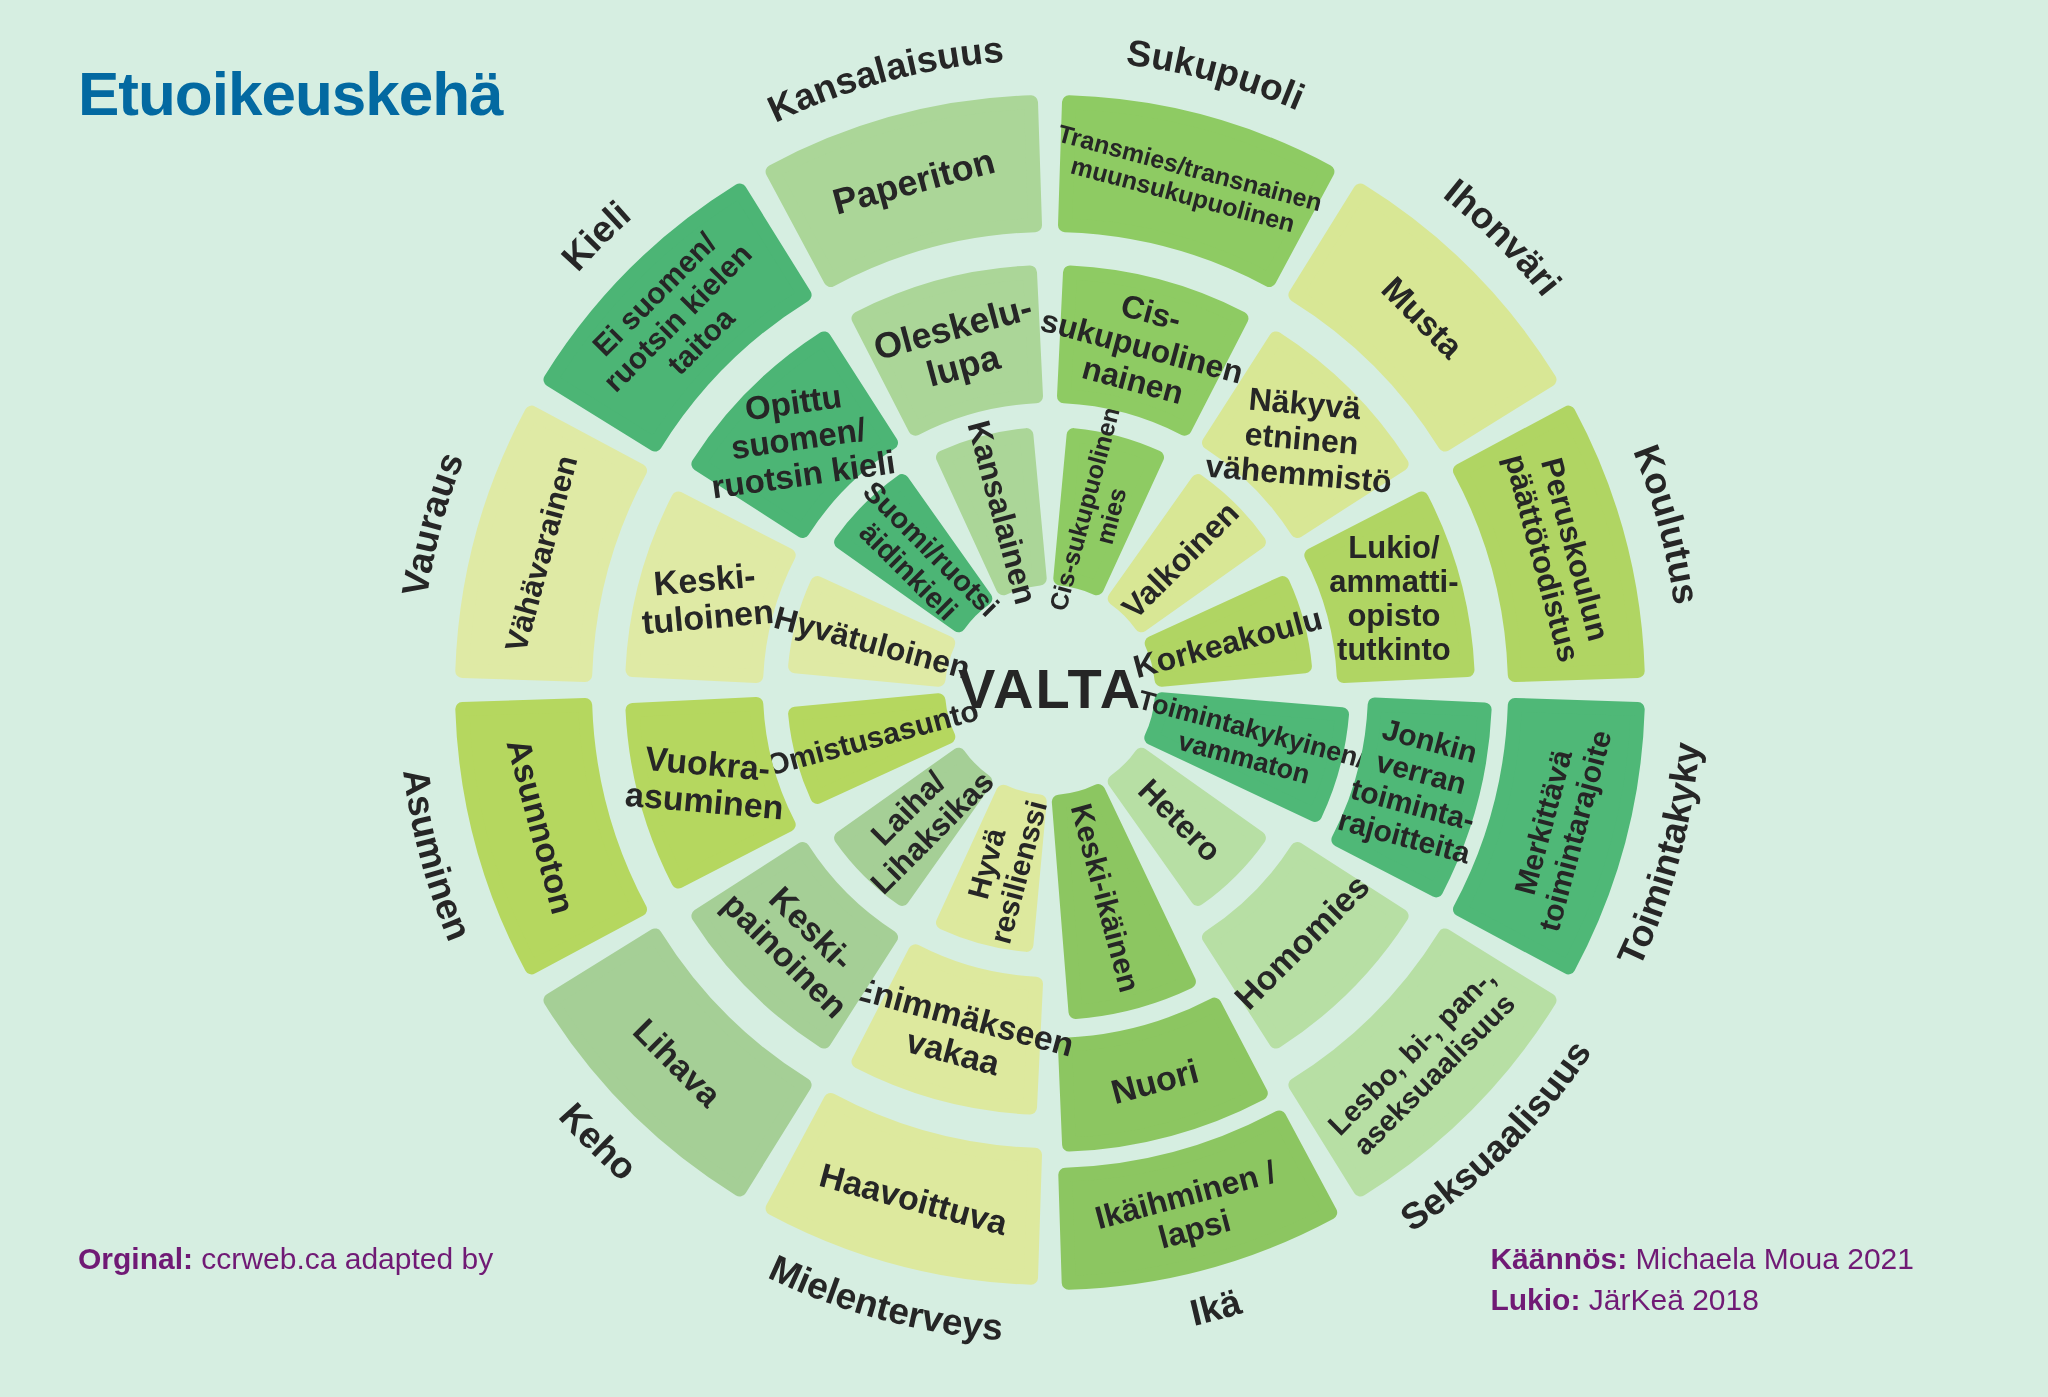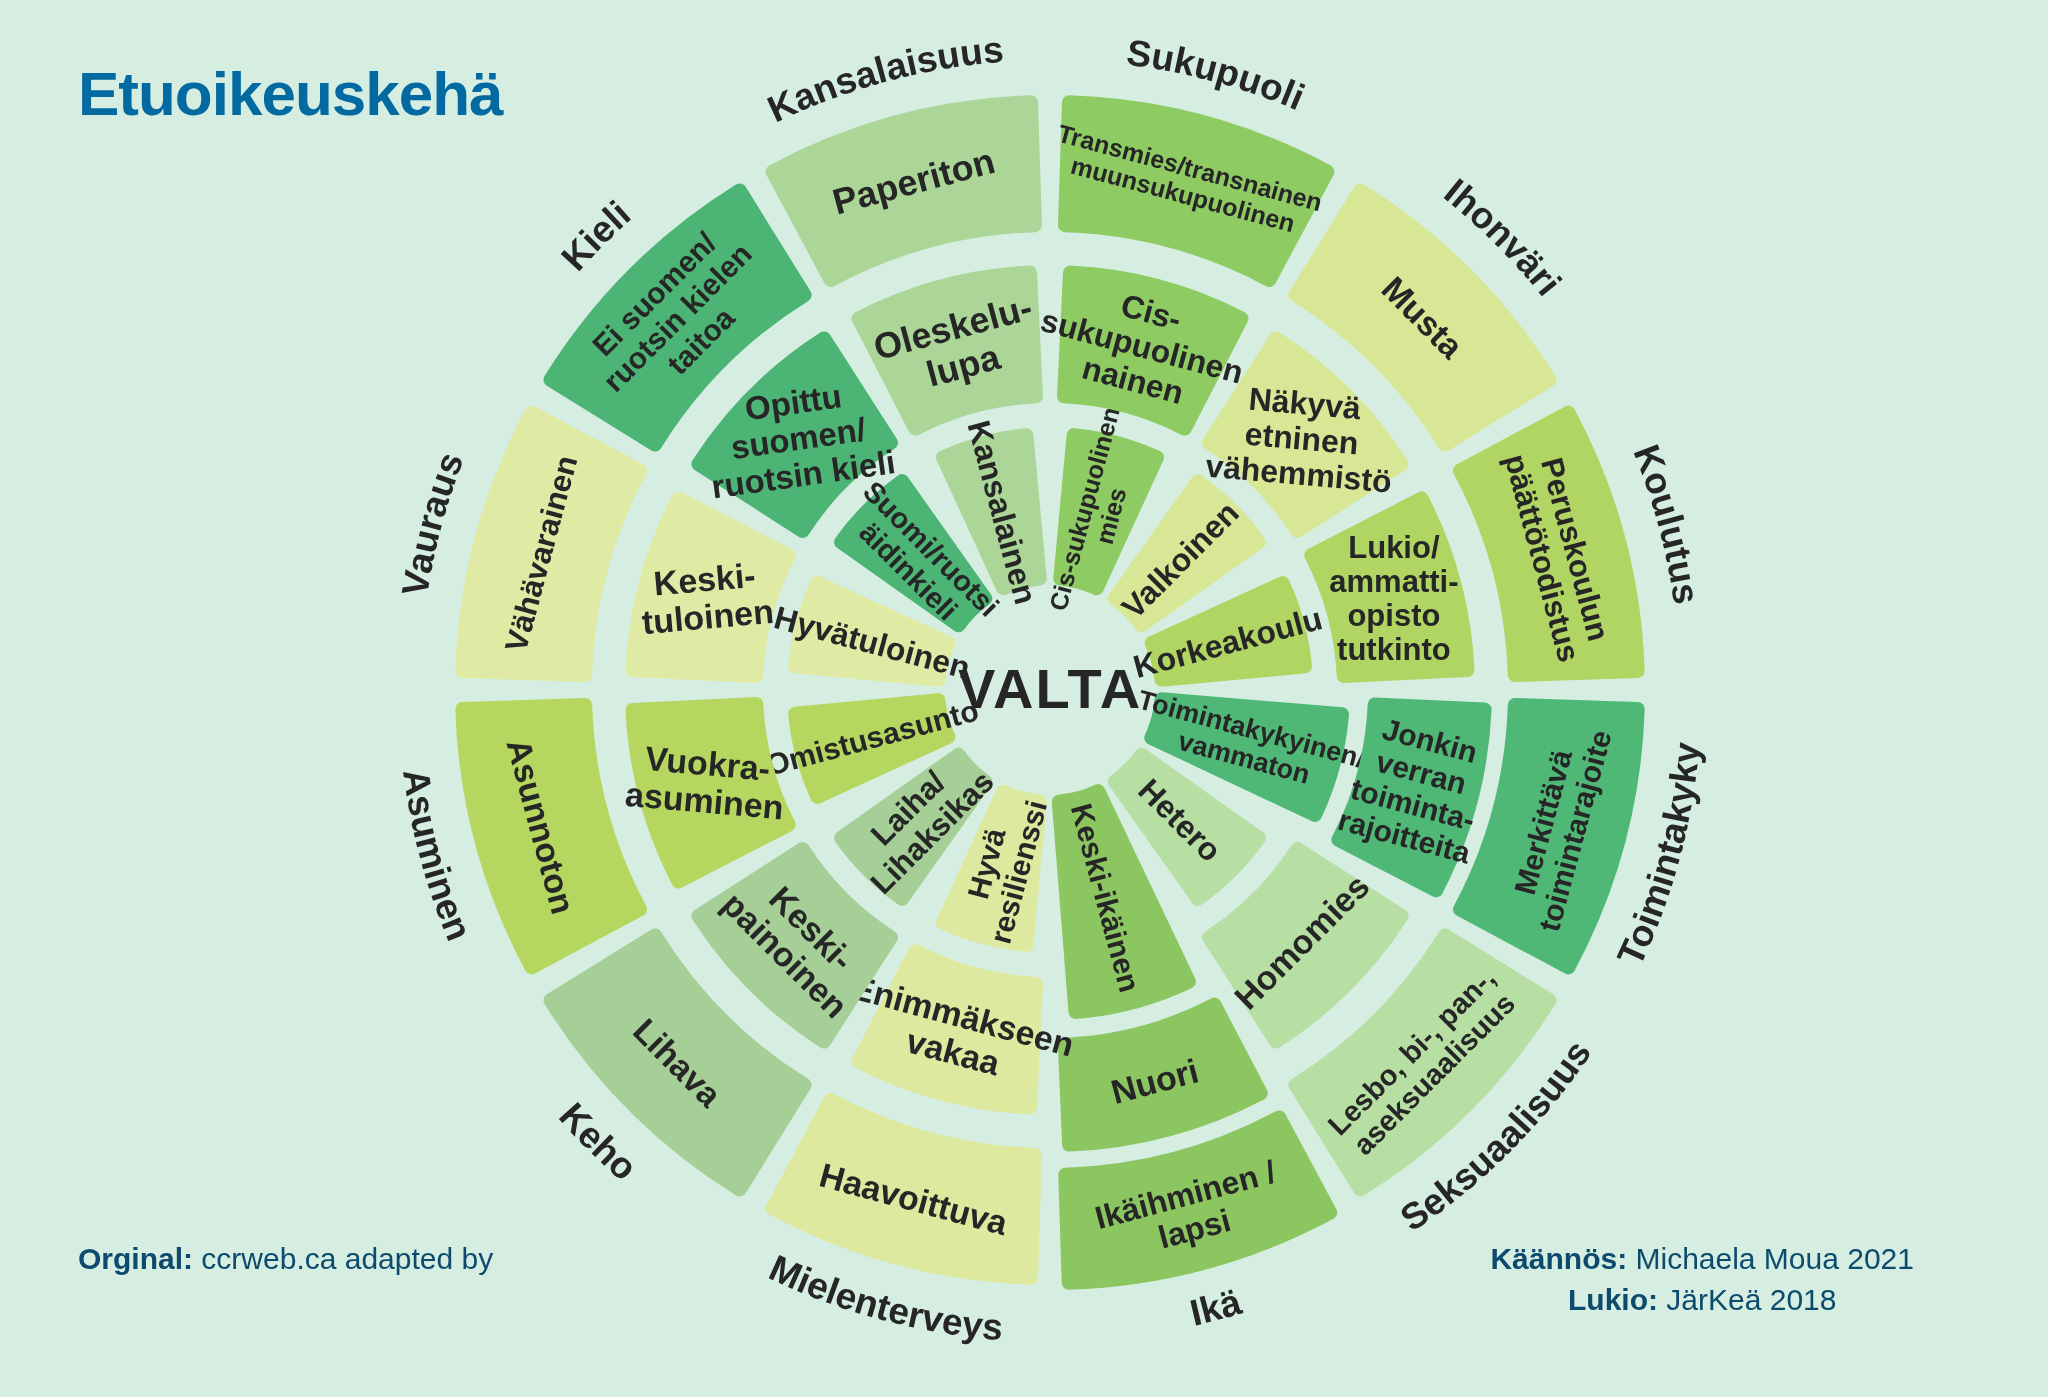--- a/index.html
+++ b/index.html
@@ -10,24 +10,24 @@
   }
   .title{
     position:absolute;left:78px;top:58px;
     font-size:62px;font-weight:800;letter-spacing:-1px;color:#0369a1;
   }
   .wheel-svg{position:absolute;left:0;top:0;width:2048px;height:1397px;}
   .wheel-svg text{fill:#262626;}
   .cell-text{font-weight:700;}
   .cat-label{font-weight:800;font-size:37px;}
   .center-label{font-weight:800;font-size:56px;letter-spacing:2px;}
-  .footer{position:absolute;font-size:30px;line-height:1.38;color:#0c4a6e;}
+  .footer{position:absolute;font-size:30px;line-height:1.38;color:#701a75;}
   .footer b{font-weight:800;}
   .footer-left{left:78px;top:1238px;text-align:left;}
-  .footer-right{right:134px;top:1238px;text-align:center;}
+  .footer-right{right:134px;top:1238px;text-align:left;}
 </style>
 </head>
 <body>
 
 <div class="title">Etuoikeuskehä</div>
 
 <svg class="wheel-svg" id="wheel-svg" viewBox="0 0 2048 1397" xmlns="http://www.w3.org/2000/svg" xmlns:xlink="http://www.w3.org/1999/xlink">
   <defs id="wheel-defs">
       <path id="catpath-0" fill="none" d="M735.0,144.4 A630,630 0 0 1 1595.6,375.0"></path>
       <path id="catpath-1" fill="none" d="M1050.0,60.0 A630,630 0 0 1 1680.0,690.0"></path>

